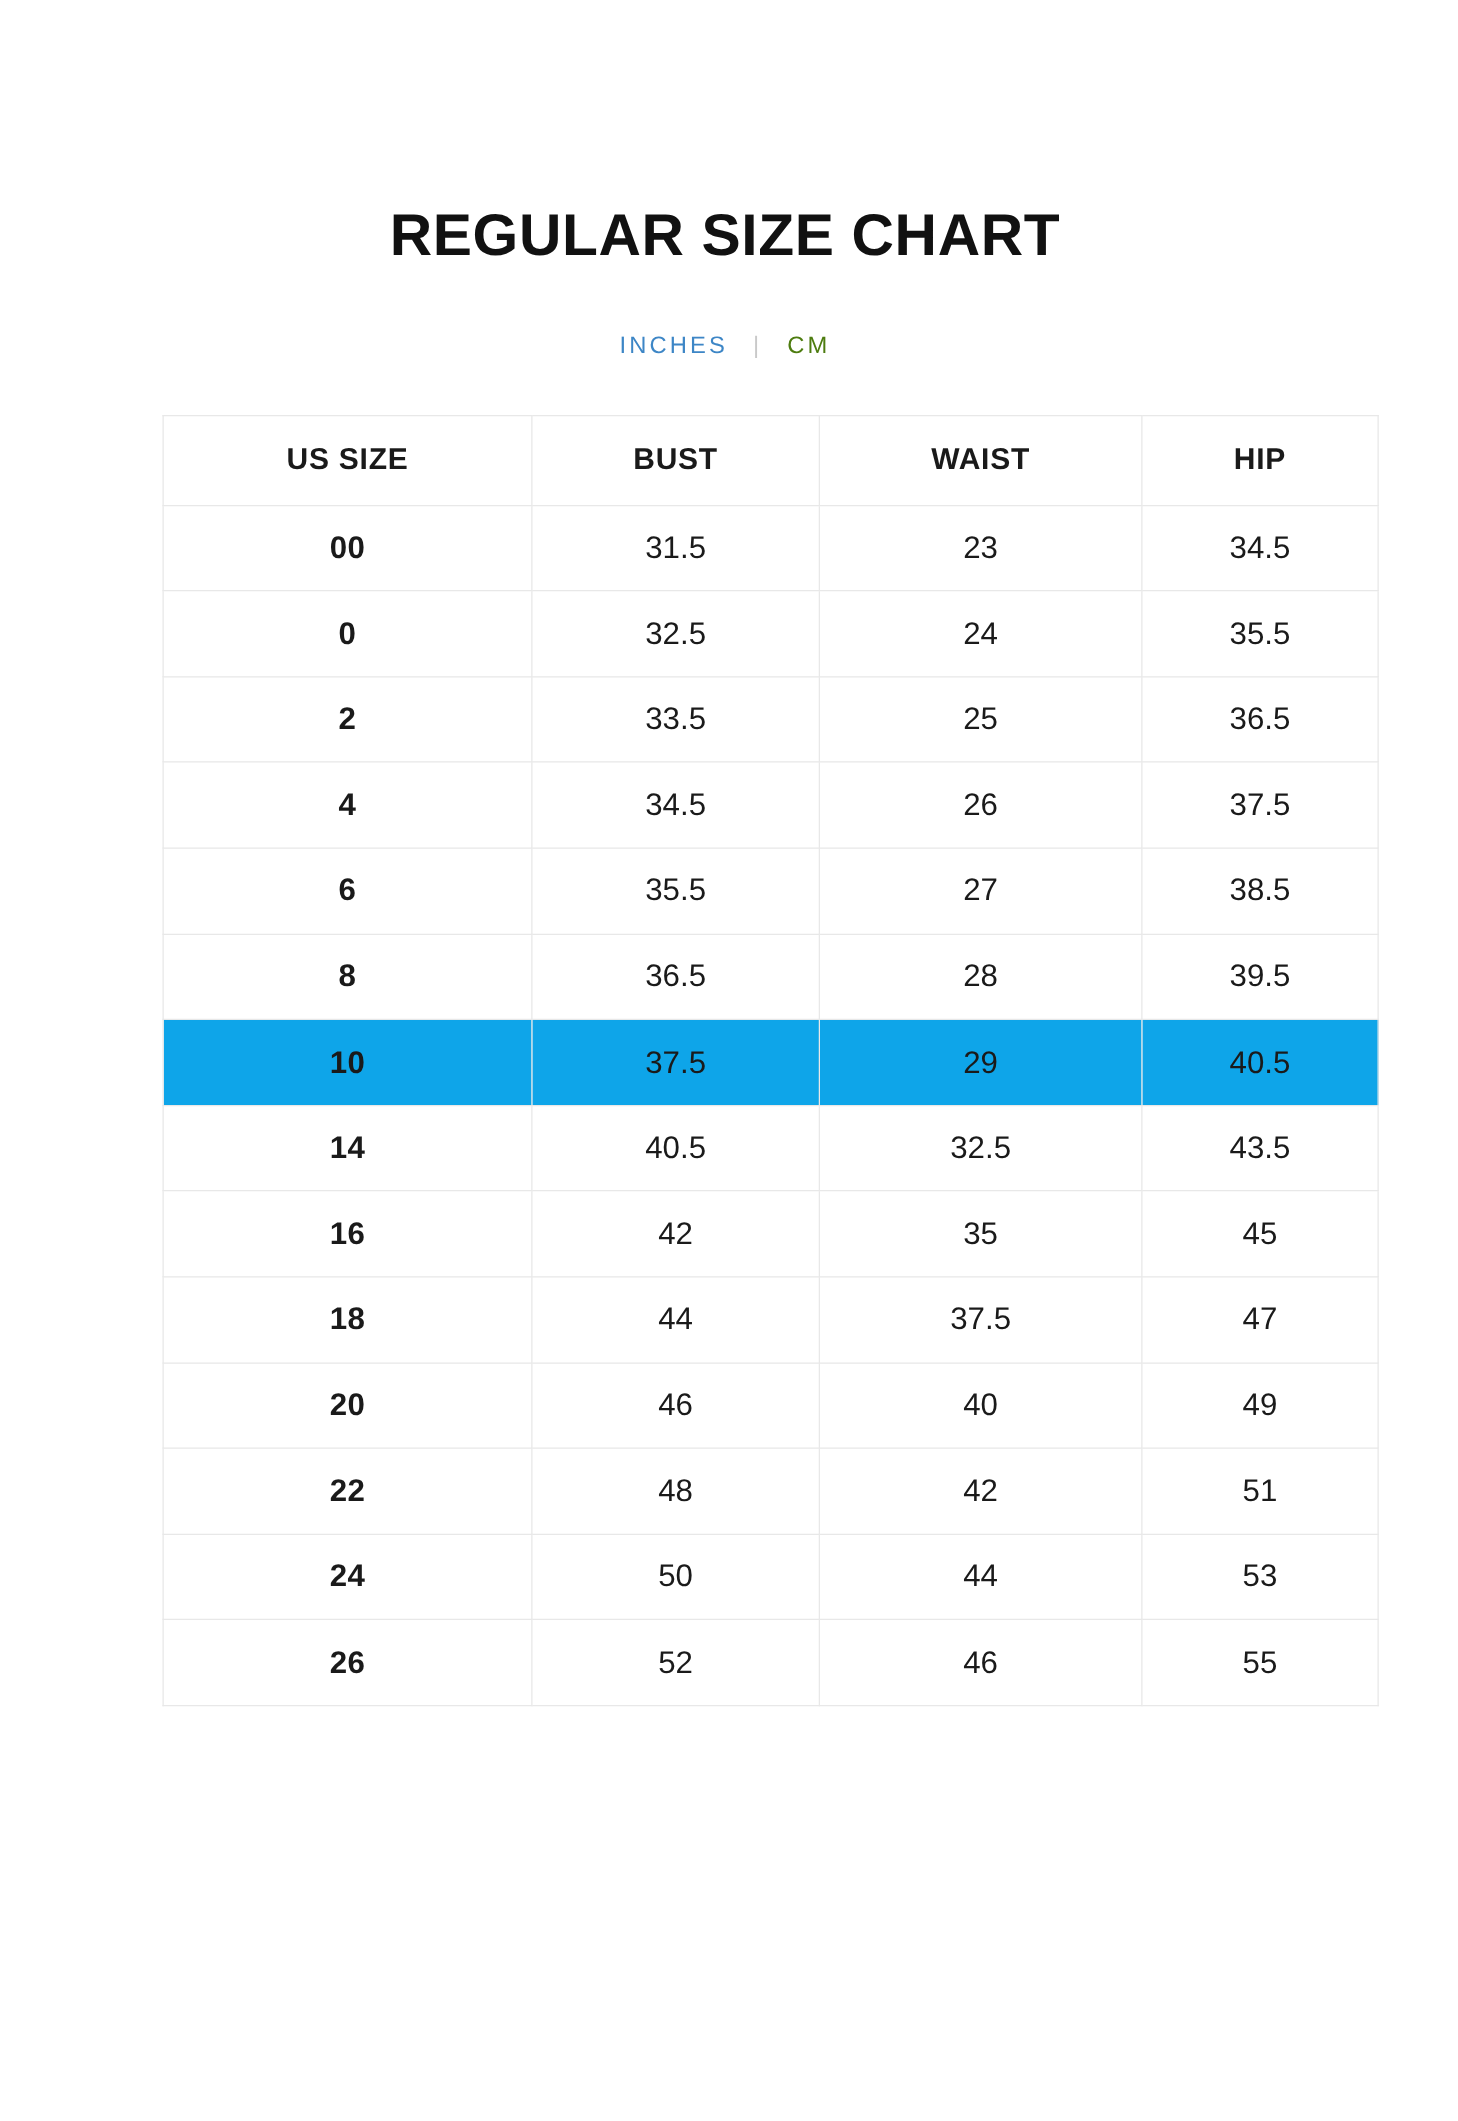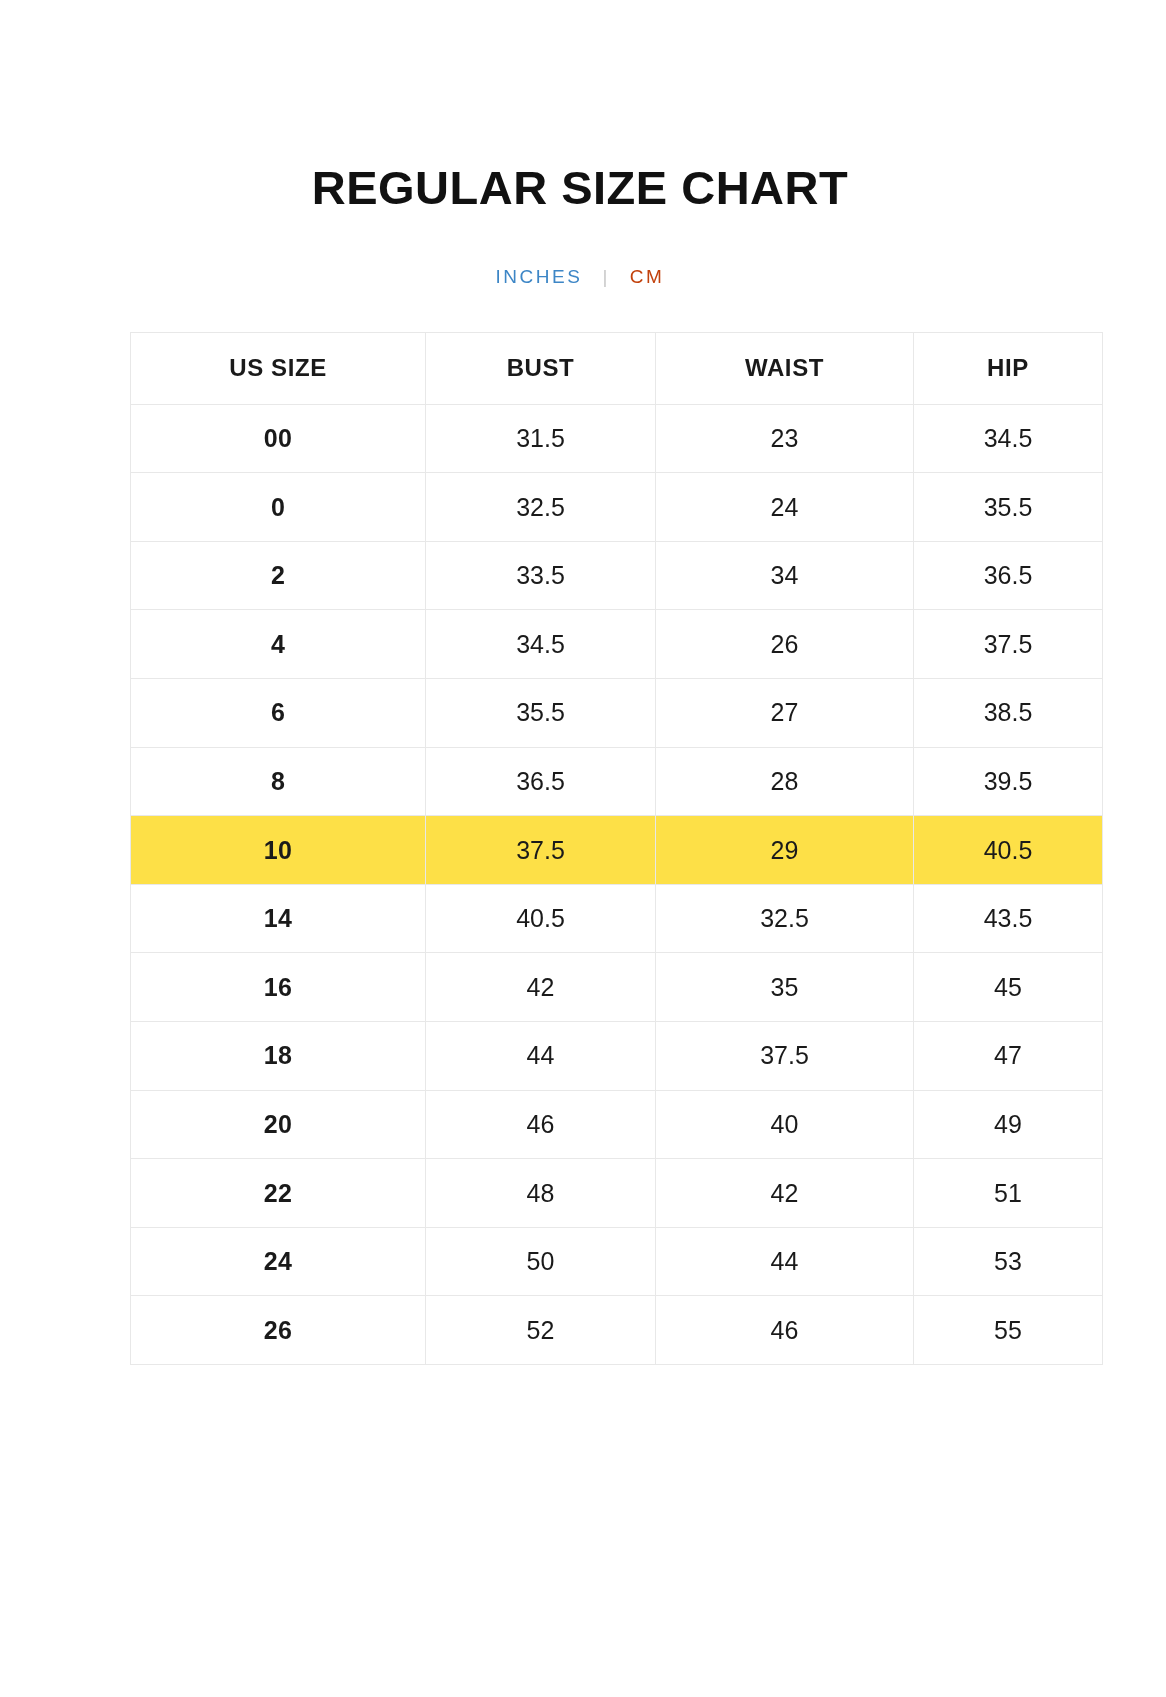--- a/index.html
+++ b/index.html
@@ -46,21 +46,21 @@
   .unit-active {
     color: #3d86c6;
     cursor: pointer;
   }
   .unit-sep {
     color: #c9c9c9;
     margin: 0 20px;
     font-weight: 300;
   }
   .unit-inactive {
-    color: #c2410c;
+    color: #4d7c0f;
     cursor: pointer;
   }
   .table-wrap {
     margin-top: 44px;
     width: 1044px;
     padding: 0 72px 0 72px;
   }
   table.size-table {
     width: 972px;
     border-collapse: collapse;
@@ -81,21 +81,21 @@
     font-size: 24px;
     letter-spacing: 0.6px;
     height: 72px;
     text-align: center;
   }
   table.size-table tbody td.size-col {
     font-weight: 700;
     letter-spacing: 0.3px;
   }
   table.size-table tbody tr.highlight td {
-    background: #fde047;
+    background: #0ea5e9;
   }
   col.c1 { width: 295px; }
   col.c2 { width: 230px; }
   col.c3 { width: 258px; }
   col.c4 { width: 189px; }
 </style>
 </head>
 <body>
 
 <div class="page">
@@ -133,21 +133,21 @@
           </tr>
           <tr>
             <td class="size-col">0</td>
             <td>32.5</td>
             <td>24</td>
             <td>35.5</td>
           </tr>
           <tr>
             <td class="size-col">2</td>
             <td>33.5</td>
-            <td>34</td>
+            <td>25</td>
             <td>36.5</td>
           </tr>
           <tr>
             <td class="size-col">4</td>
             <td>34.5</td>
             <td>26</td>
             <td>37.5</td>
           </tr>
           <tr>
             <td class="size-col">6</td>

